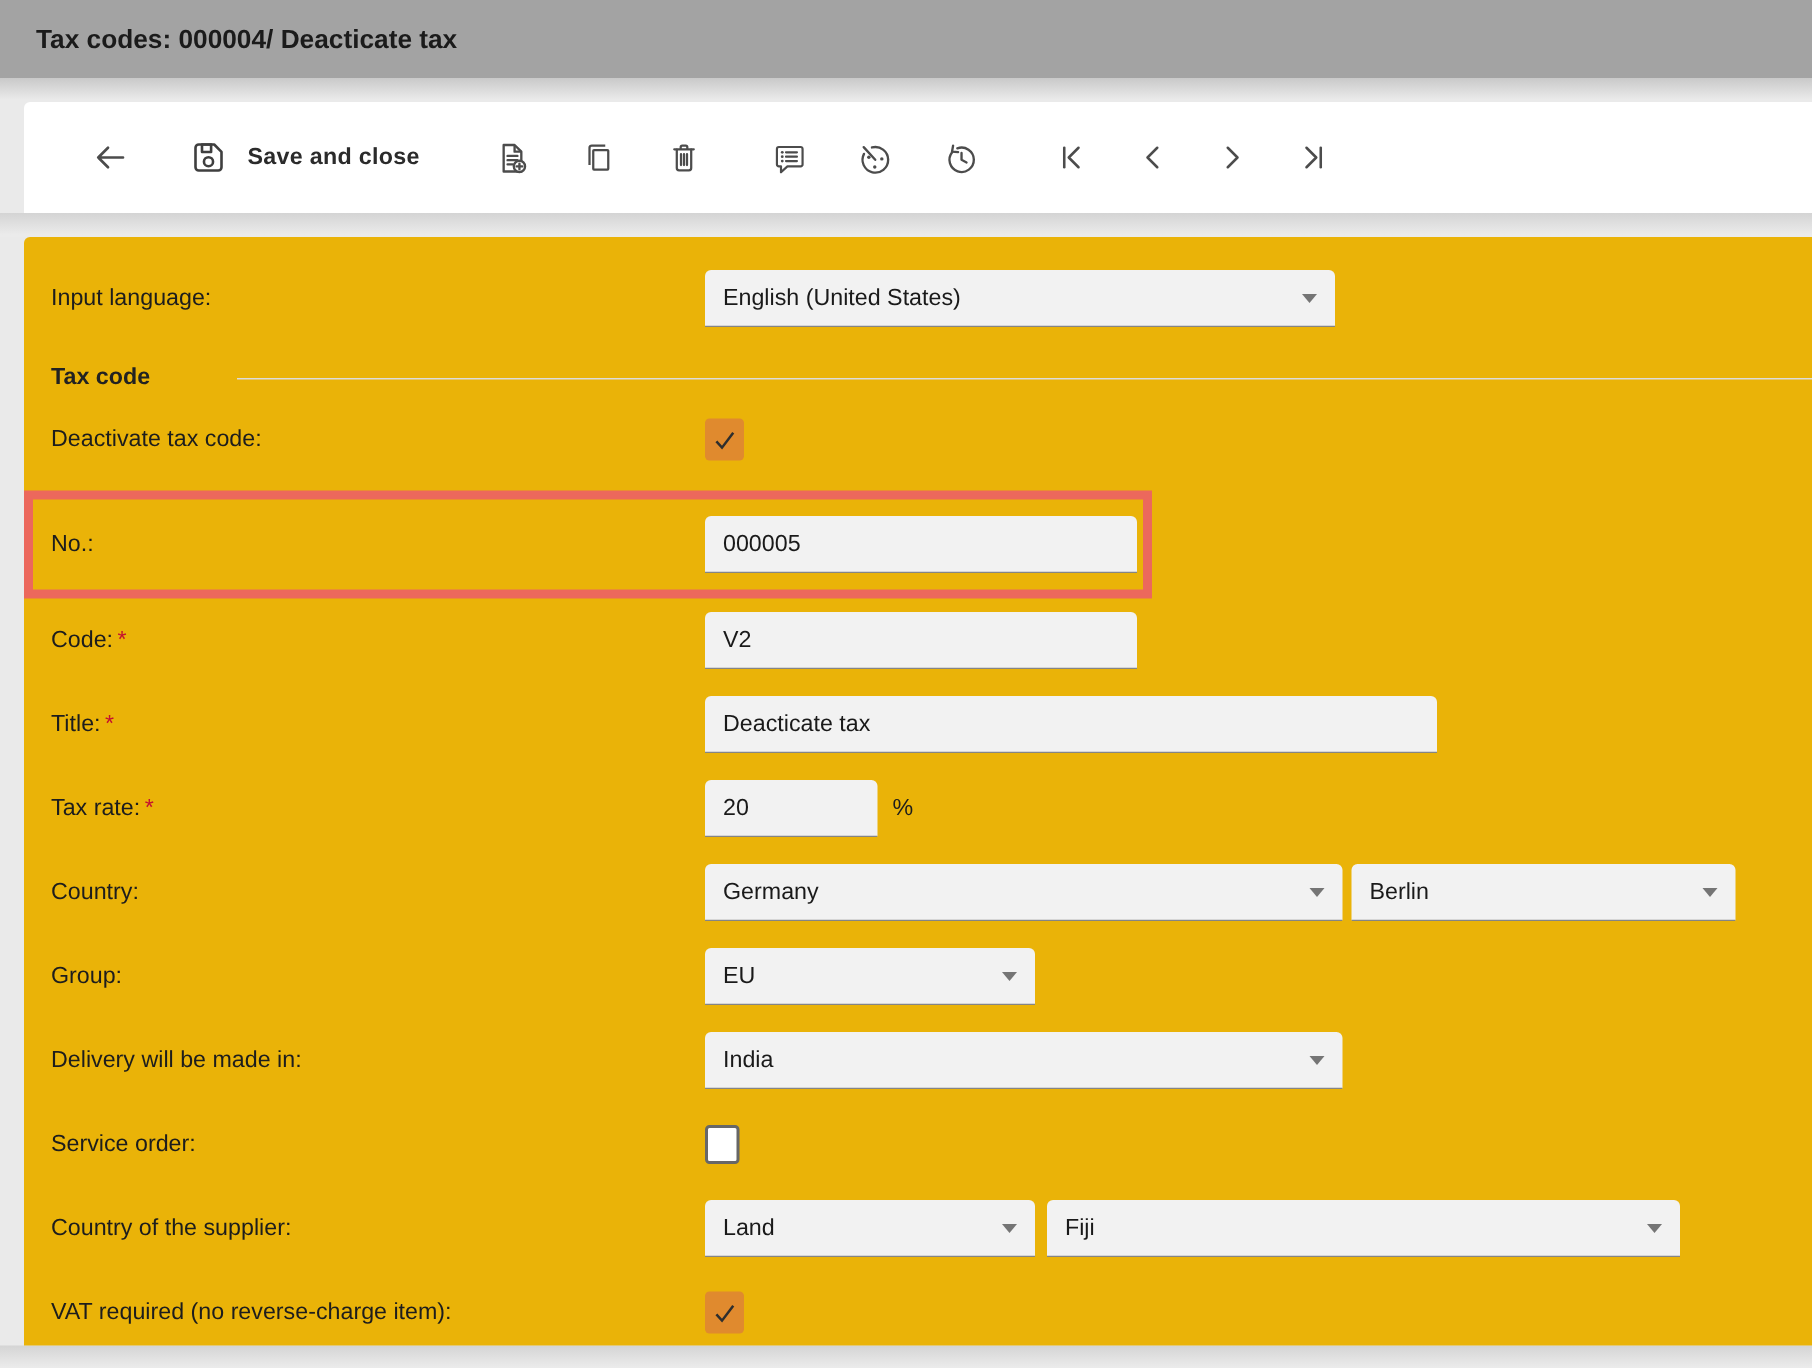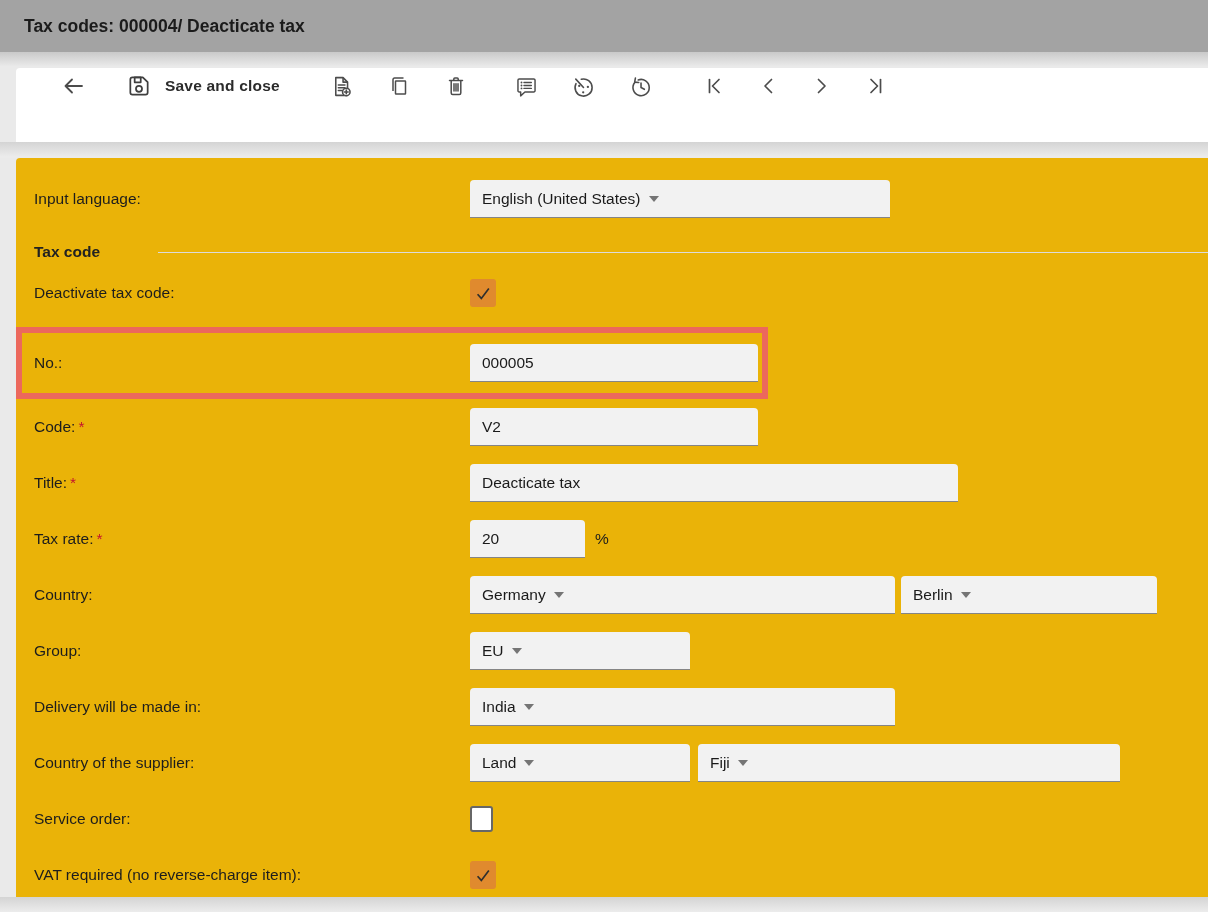--- a/index.html
+++ b/index.html
@@ -18,21 +18,21 @@
   .titlebar h1 {
     margin: 0; font-size: 17.5px; font-weight: bold; color: #1b1b1b;
   }
   .shadow-strip { height: 16px; background: linear-gradient(#c9c9c9, #eaeaea 90%); }
   .shadow-strip.bottom { background: linear-gradient(#d4d4d4, #ebebeb 90%); }
 
   
   .toolbar {
     margin-left: 16px; height: 74px; background: #ffffff;
     border-radius: 4px 0 0 0;
-    display: flex; padding-left: 44px;
+    display: flex; align-items: center; padding-left: 44px;
   }
   .tb-btn {
     display: flex; align-items: center; justify-content: center;
     background: none; border: none; padding: 0; cursor: pointer;
     height: 36px;
   }
   .tb-btn svg { display: block; }
   .save-btn { gap: 13px; }
   .save-btn .save-label {
     font-size: 15.5px; font-weight: bold; color: #2b2b2b; letter-spacing: .2px;
@@ -59,21 +59,21 @@
   .section-hdr { display: flex; align-items: center; height: 24px; margin-top: 22px; }
   .section-hdr .sec-title { font-size: 15.5px; font-weight: bold; color: #222; flex-shrink: 0; }
   .section-hdr .sec-line { flex: 1; height: 1px; background: #dcdcdc; margin-left: 58px; }
 
   .field {
     background: #f2f2f2; border-bottom: 1.5px solid #858585;
     border-radius: 4px 4px 0 0; height: 38px;
     display: flex; align-items: center; padding: 0 12px;
     font-size: 15.5px; color: #1a1a1a;
   }
-  .select { justify-content: flex-start; cursor: pointer; }
+  .select { justify-content: space-between; cursor: pointer; }
   .caret {
     width: 0; height: 0; flex-shrink: 0; margin-left: 8px;
     border-left: 5px solid transparent; border-right: 5px solid transparent;
     border-top: 6px solid #757575;
   }
   .w-lang { width: 420px; } .w-no { width: 288px; } .w-code { width: 288px; }
   .w-title { width: 488px; } .w-rate { width: 115px; }
   .w-country { width: 425px; } .w-region { width: 256px; margin-left: 6px; }
   .w-group { width: 220px; } .w-supp1 { width: 220px; }
   .w-supp2 { width: 422px; margin-left: 8px; }
@@ -301,35 +301,35 @@
 
   <div class="frow">
     <span class="flabel">Delivery will be made in:</span>
     <div class="field select w-country">
       <span>India</span>
       <span class="caret"></span>
     </div>
   </div>
 
   <div class="frow">
+    <span class="flabel">Service order:</span>
+    <div class="cb" data-checked="false">
+      
+    </div>
+  </div>
+
+  <div class="frow">
     <span class="flabel">Country of the supplier:</span>
     <div class="field select w-supp1">
       <span>Land</span>
       <span class="caret"></span>
     </div>
     <div class="field select w-supp2">
       <span>Fiji</span>
       <span class="caret"></span>
-    </div>
-  </div>
-
-  <div class="frow">
-    <span class="flabel">Service order:</span>
-    <div class="cb" data-checked="false">
-      
     </div>
   </div>
 
   <div class="frow">
     <span class="flabel">VAT required (no reverse-charge item):</span>
     <div class="cb" data-checked="true">
       <svg width="20" height="20" viewBox="0 0 24 24">
           <path d="M5.5 13.5 L10 18.5 L19 6.5" fill="none" stroke="#2e2e2e" stroke-width="2"></path>
         </svg>
     </div>

